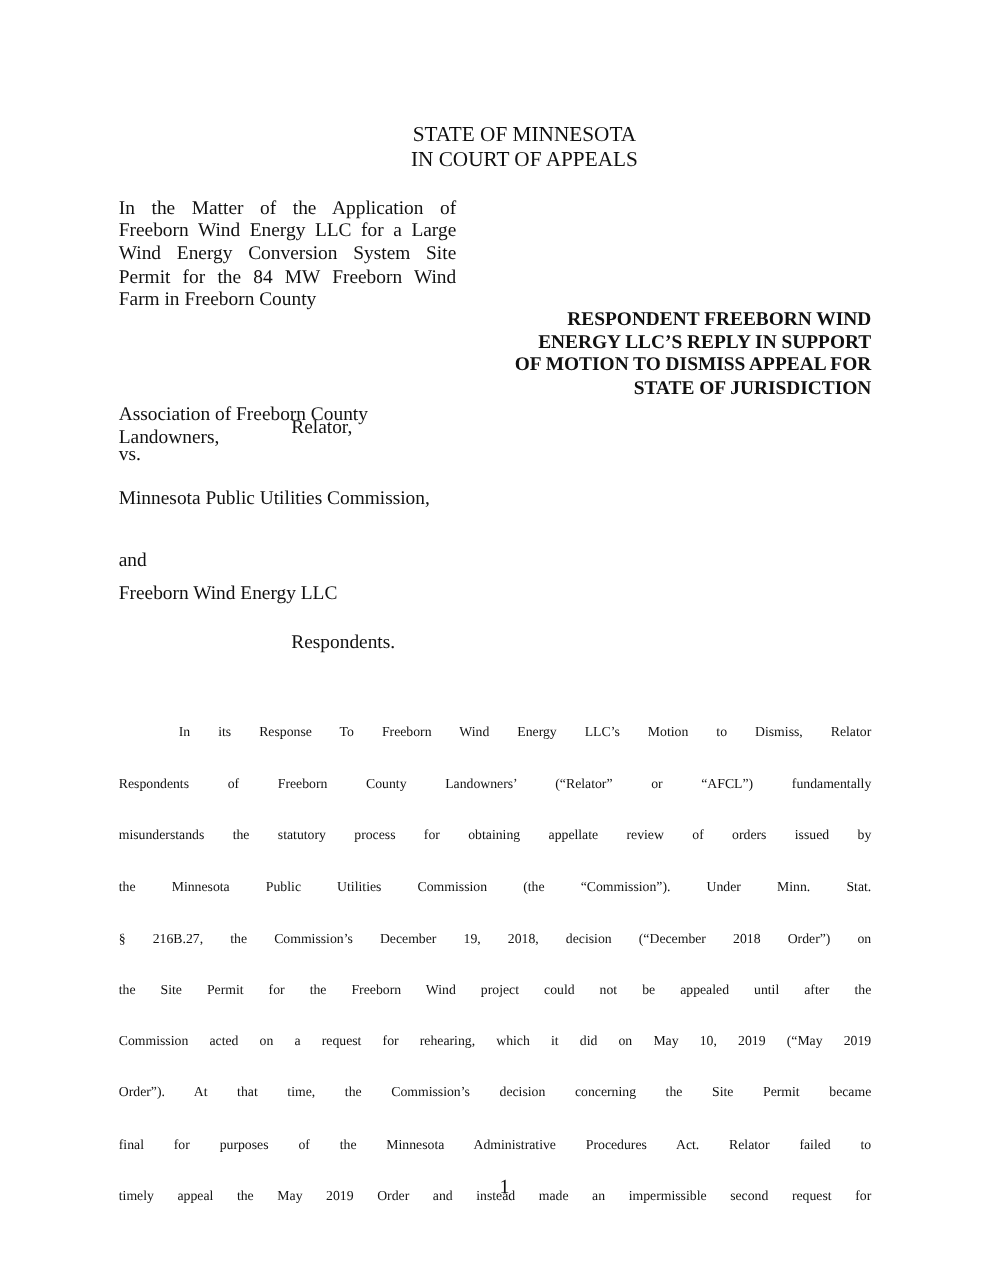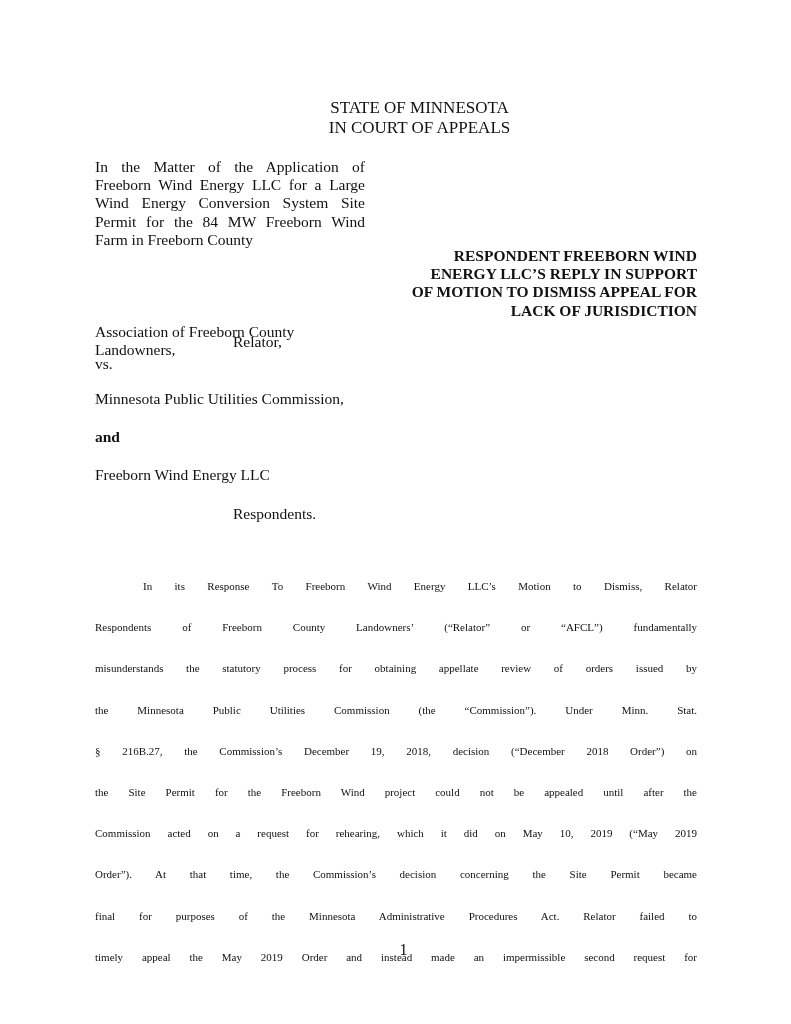--- a/index.html
+++ b/index.html
@@ -51,27 +51,27 @@
 
 <div class="abs party" style="left:95px; top:275px;margin-top:48px;">
   <div>Association of Freeborn County</div>
   <div>Landowners,</div>
 </div>
 
 <div class="title-block">
   <div>RESPONDENT FREEBORN WIND</div>
   <div>ENERGY LLC’S REPLY IN SUPPORT</div>
   <div>OF MOTION TO DISMISS APPEAL FOR</div>
-  <div>LACK OF JURISDICTION</div>
+  <div>STATE OF JURISDICTION</div>
 </div>
 
 <div class="abs party" style="left:233px; top:333px;">Relator,</div>
 <div class="abs party" style="left:95px; top:355px;">vs.</div>
 <div class="abs party" style="left:95px; top:390px;">Minnesota Public Utilities Commission,</div>
-<div class="abs party" style="left:95px; top:428px;font-weight:bold;">and</div>
+<div class="abs party" style="left:95px; top:440px;">and</div>
 <div class="abs party" style="left:95px; top:466px;">Freeborn Wind Energy LLC</div>
 <div class="abs party" style="left:233px; top:505px;">Respondents.</div>
 
 <div class="body-text">
   <span class="ln first">In its Response To Freeborn Wind Energy LLC’s Motion to Dismiss, Relator</span>
   <span class="ln">Respondents of Freeborn County Landowners’ (“Relator” or “AFCL”) fundamentally</span>
   <span class="ln">misunderstands the statutory process for obtaining appellate review of orders issued by</span>
   <span class="ln">the Minnesota Public Utilities Commission (the “Commission”).  Under Minn. Stat.</span>
   <span class="ln">§ 216B.27, the Commission’s December 19, 2018, decision (“December 2018 Order”) on</span>
   <span class="ln">the Site Permit for the Freeborn Wind project could not be appealed until after the</span>

